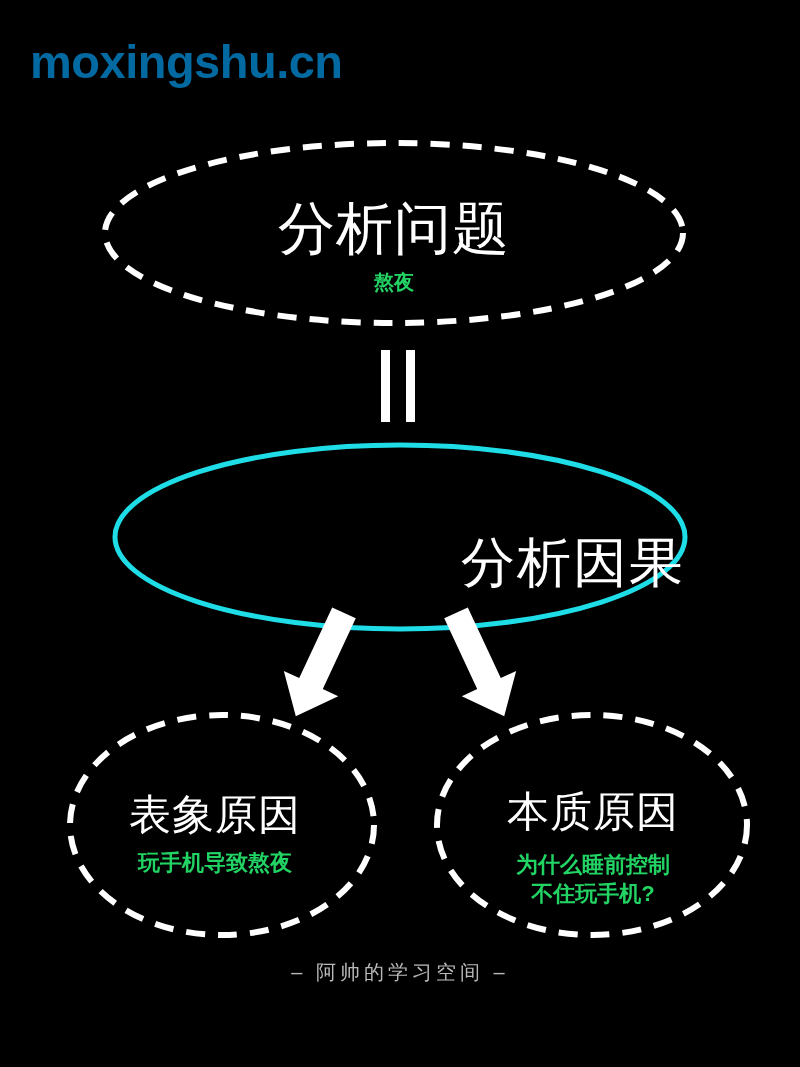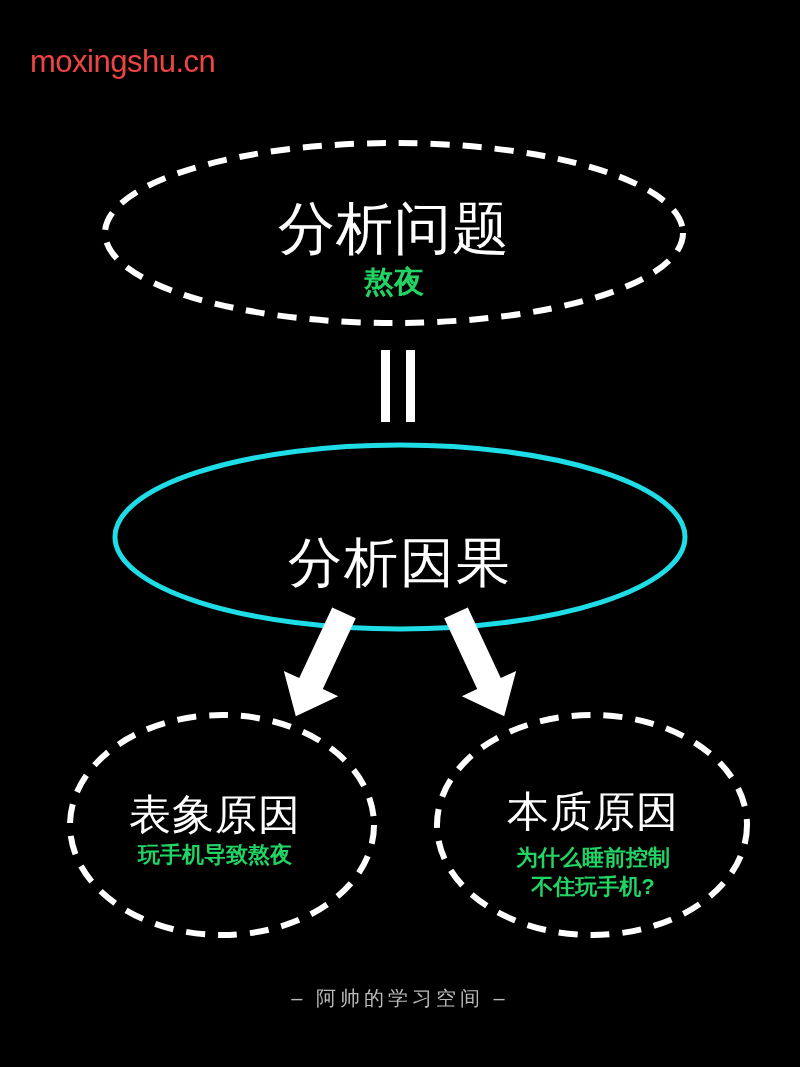--- a/index.html
+++ b/index.html
@@ -23,25 +23,25 @@
     width: 800px;
     height: 1067px;
     background: #000000;
   }
 
   
   .watermark {
     position: absolute;
     left: 30px;
     top: 34px;
-    font-size: 31px;
+    font-size: 47px;
     line-height: 56px;
     letter-spacing: -0.5px;
-    color: #ef4444;
-    font-weight: 400;
+    color: #0369a1;
+    font-weight: 700;
     white-space: nowrap;
     user-select: none;
   }
 
   
   #graphics {
     position: absolute;
     left: 0; top: 0;
     width: 800px;
     height: 1067px;
@@ -68,77 +68,79 @@
     left: 105px;
     top: 160px;
     width: 578px;
   }
   #node-problem .node-title {
     font-size: 57px;
     line-height: 66px;
     letter-spacing: 1px;
   }
   #node-problem .node-sub {
-    font-size: 30px;
+    font-size: 20px;
     line-height: 38px;
     margin-top: 2px;
   }
 
   
   #node-cause {
     left: 115px;
     top: 495px;
     width: 570px;
   }
   #node-cause .node-title {
     font-size: 54px;
     line-height: 64px;
     letter-spacing: 2px;
+    text-align: right;
   }
 
   
   #node-surface {
     left: 64px;
     top: 755px;
     width: 302px;
   }
   #node-surface .node-title {
     font-size: 42px;
     line-height: 50px;
     letter-spacing: 1px;
   }
   #node-surface .node-sub {
     font-size: 22px;
     line-height: 30px;
+    margin-top: 8px;
   }
 
   
   #node-root {
     left: 440px;
     top: 752px;
     width: 306px;
   }
   #node-root .node-title {
     font-size: 42px;
     line-height: 50px;
     letter-spacing: 1px;
   }
   #node-root .node-sub {
     font-size: 22px;
     line-height: 29px;
-    margin-top: 6px;
+    margin-top: 13px;
     white-space: normal;
   }
   #node-root .node-sub .line2 { display: block; text-align: center; }
 
   
   .footer {
     position: absolute;
     left: 0;
-    top: 985px;
+    top: 959px;
     width: 800px;
     text-align: center;
     font-size: 20px;
     line-height: 26px;
     letter-spacing: 4px;
     color: #b9b9b9;
     white-space: nowrap;
   }
 </style>
 </head>

